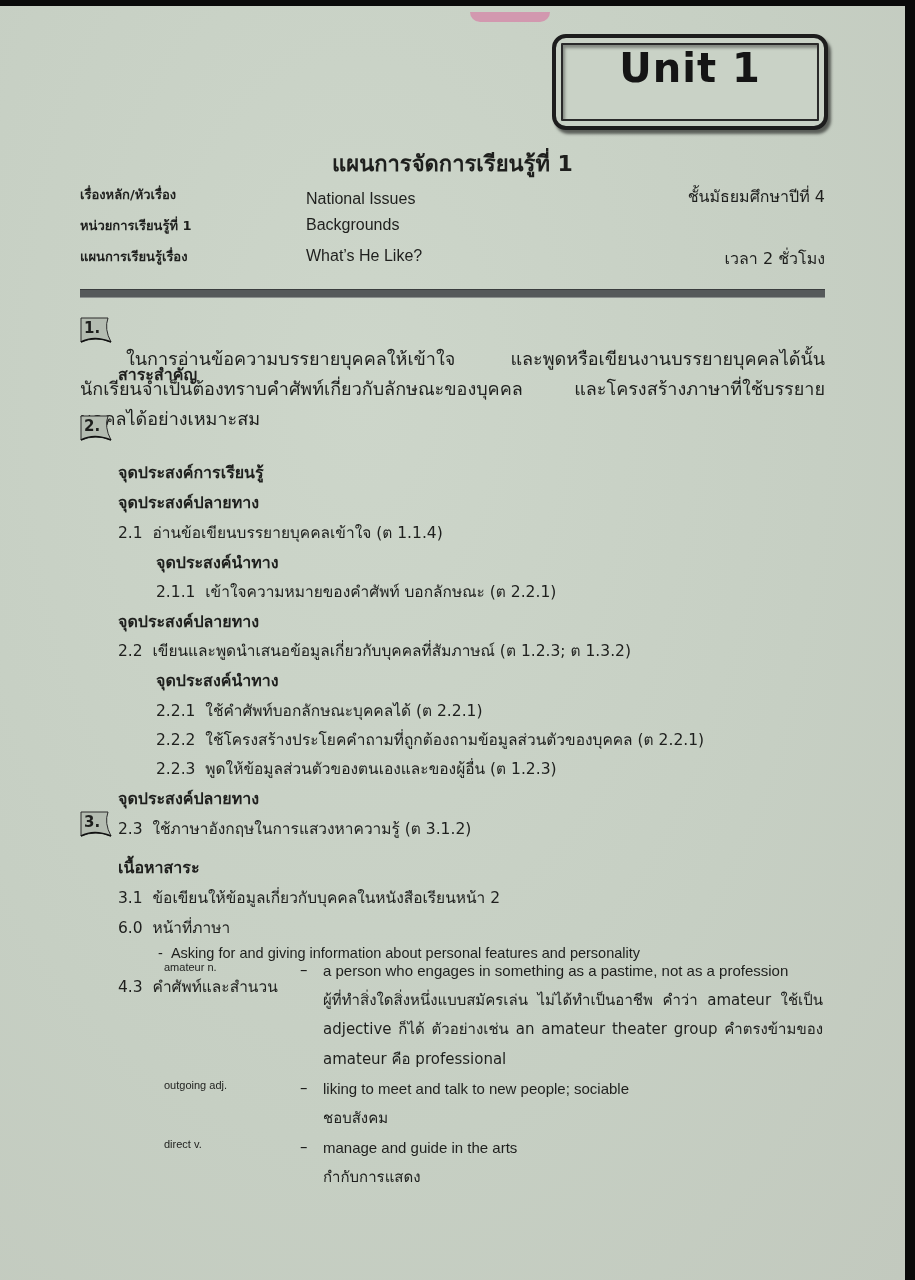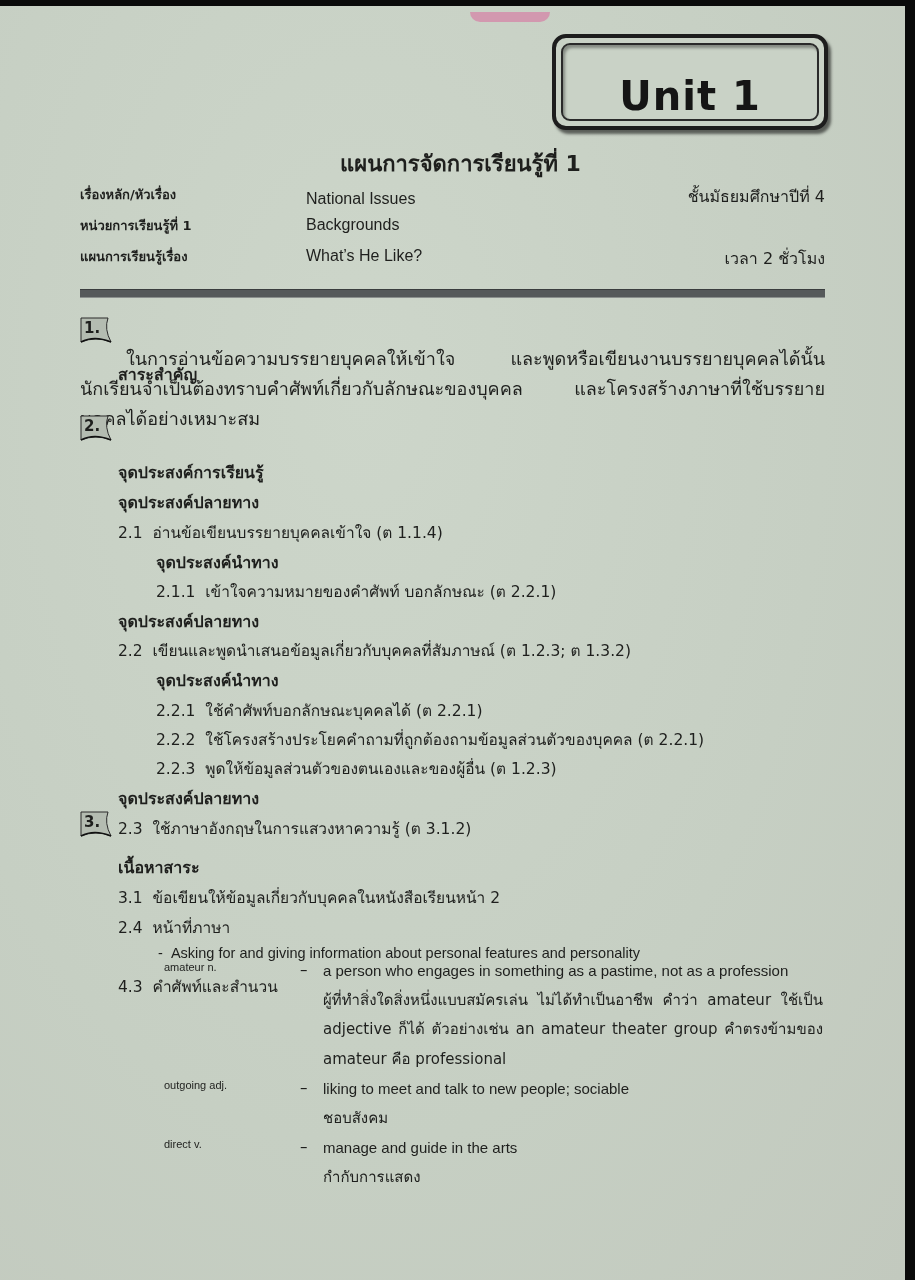--- a/index.html
+++ b/index.html
@@ -23,31 +23,31 @@
     border-radius:0 0 40px 40px; background:#d58aa9; opacity:.8;
   }
   .unit-box {
     position:absolute; left:552px; top:28px; width:268px; height:88px;
     border:4px solid #1d1d1d; border-radius:14px;
     box-shadow: 3px 4px 3px rgba(0,0,0,.55);
     background:#c9d2c6;
   }
   .unit-box-inner {
     position:absolute; left:5px; top:5px; right:5px; bottom:5px;
-    border:2px solid #2a2a2a; border-radius:9px;
-    display:flex; align-items:flex-end; justify-content:center;
+    border:2px solid #2a2a2a; border-radius:1px;
+    display:flex; align-items:flex-start; justify-content:center;
     box-shadow: inset 2px 3px 3px rgba(0,0,0,.35);
   }
   .unit-label {
     font-family:"DejaVu Sans", sans-serif; font-weight:bold;
     font-size:40px; letter-spacing:1px; color:#151515;
   }
   .title {
     position:absolute; left:0; width:905px; top:140px; text-align:center;
-    font-size:22px; font-weight:bold; padding-left:8px;
+    font-size:22px; font-weight:bold; 
   }
   .meta-row { position:absolute; left:80px; width:745px; height:28px; font-size:16px; }
   .meta-row .k { position:absolute; left:0; font-weight:bold; font-size:13px; }
   .meta-row .v { position:absolute; left:226px; font-family:"Liberation Sans", sans-serif; font-size:16px; }
   .meta-row .r { position:absolute; right:0; font-size:16px; }
   .rule {
     position:absolute; left:80px; width:745px; top:283px; height:7px;
     background:#55595a; border-top:1px solid #3a3d3e; border-bottom:1px solid #8a8f8d;
   }
   .sec-badge {
@@ -151,21 +151,21 @@
       <path d="M1 26 Q14 19 31 26" fill="none" stroke="#111" stroke-width="1.6"></path>
     </svg>
     <span class="num">3.</span>
   </div>
   <div class="line bold" style="left:118px; top:807px">เนื้อหาสาระ</div>
 
   <div class="line" style="left:118px; top:837px">
     <span>3.1</span>&nbsp;&nbsp;<span>ข้อเขียนให้ข้อมูลเกี่ยวกับบุคคลในหนังสือเรียนหน้า 2</span>
   </div>
   <div class="line" style="left:118px; top:867px">
-    <span>2.4</span>&nbsp;&nbsp;<span>หน้าที่ภาษา</span>
+    <span>6.0</span>&nbsp;&nbsp;<span>หน้าที่ภาษา</span>
   </div>
   <div class="line en" style="left:158px; top:897px; font-size:14.5px">
     <span>-</span>&nbsp;&nbsp;<span>Asking for and giving information about personal features and personality</span>
   </div>
   <div class="line" style="left:118px; top:926px">
     <span>4.3</span>&nbsp;&nbsp;<span>คำศัพท์และสำนวน</span>
   </div>
 
   <div class="vocab-term" style="top:955px">amateur  n.</div>
   <div class="vocab-dash" style="top:955px">–</div>

